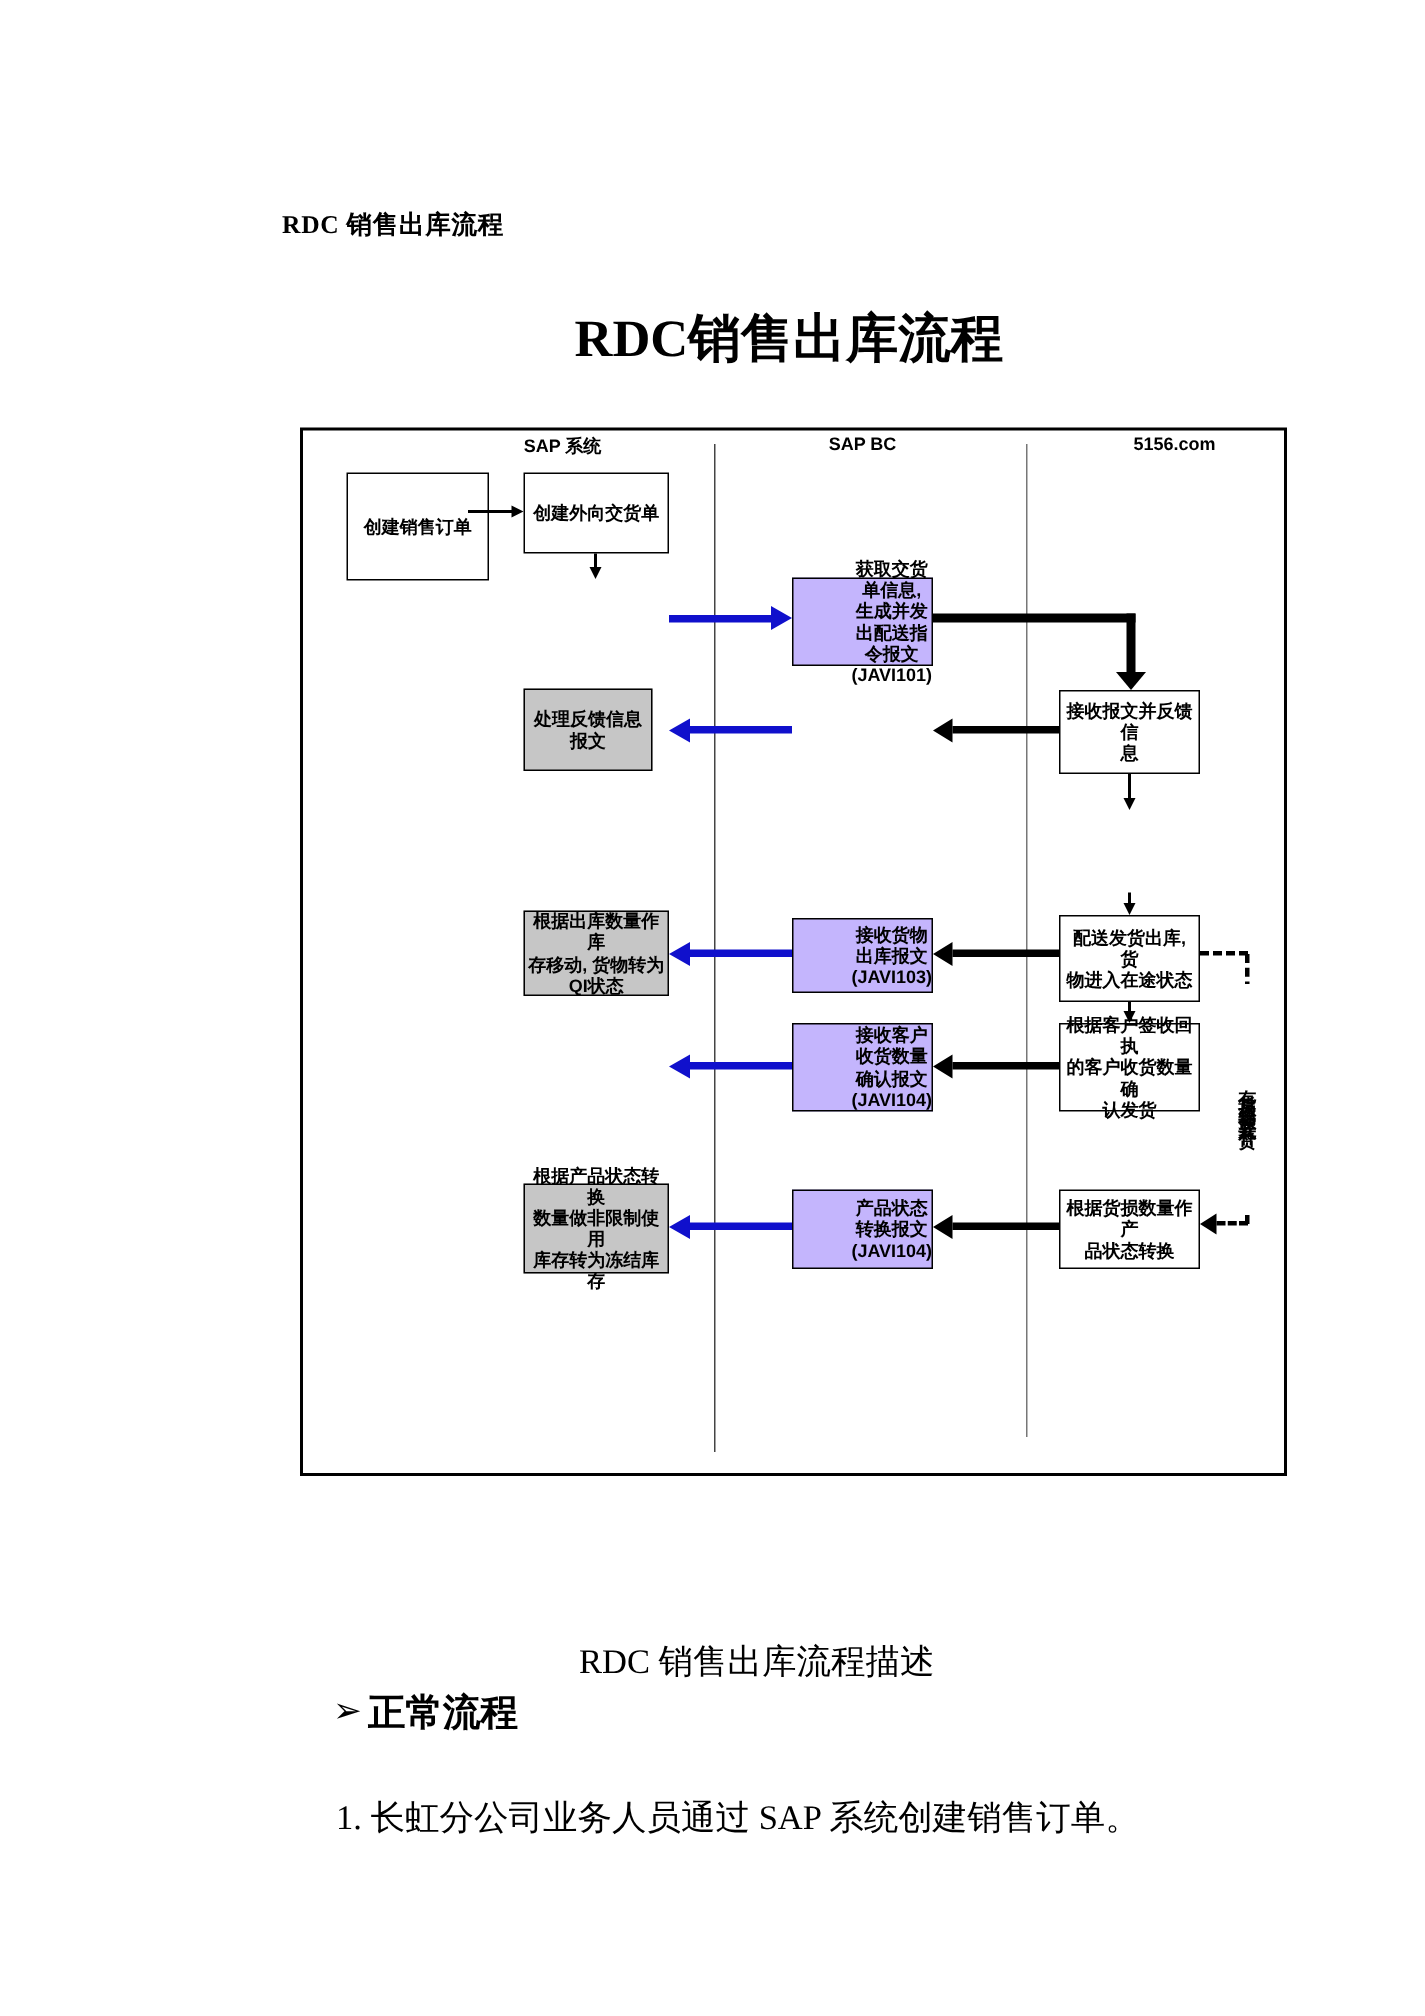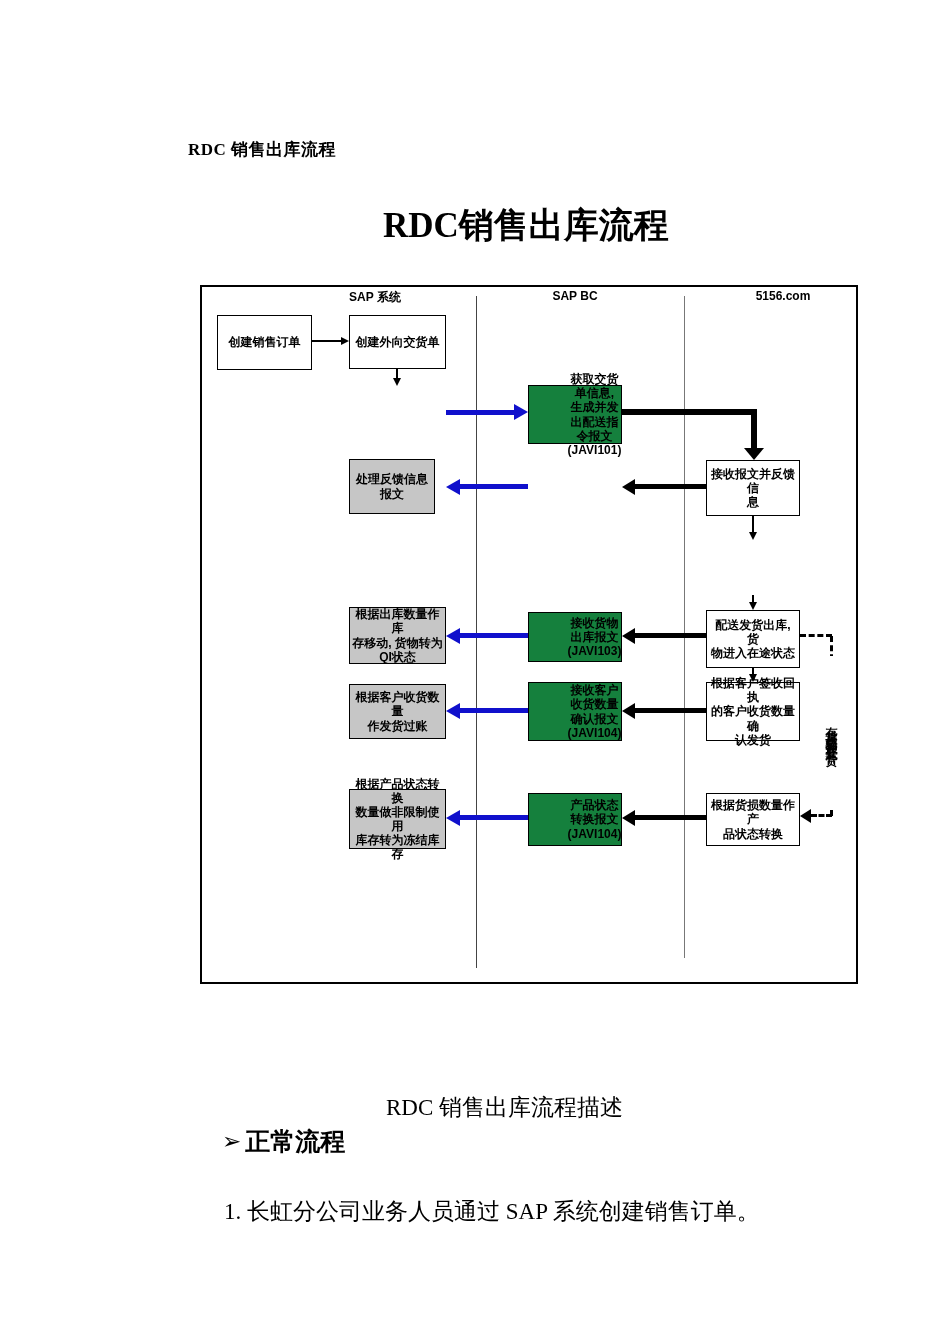--- a/index.html
+++ b/index.html
@@ -20,21 +20,21 @@
   .frame{position:absolute;left:200px;top:285px;width:658px;height:699px;border:2px solid #000;background:#fff;box-sizing:border-box;}
   .lane-label{position:absolute;top:289px;transform:translateX(-50%);font:bold 12px "Liberation Sans",sans-serif;white-space:nowrap;text-align:right;}
   .vline{position:absolute;width:1px;background:#444;}
 
   
   .box{
     position:absolute;border:1px solid #000;background:#fff;box-sizing:border-box;
     display:flex;align-items:center;justify-content:center;text-align:center;
     font:bold 12px/1.18 "Liberation Sans",sans-serif;white-space:pre-line;padding:1px 2px;
   }
-  .green{background:#15803d;padding-left:41px;}
+  .green{background:#c4b5fd;padding-left:41px;}
   .gray{background:#c6c6c6;}
 
   
   .bar{position:absolute;background:#000;}
   .blue{background:#1010cc;}
   .hd{position:absolute;width:0;height:0;}
   .hd-r-blue{border-left:14px solid #1010cc;border-top:8px solid transparent;border-bottom:8px solid transparent;}
   .hd-l-blue{border-right:14px solid #1010cc;border-top:8px solid transparent;border-bottom:8px solid transparent;}
   .hd-l-blk{border-right:13px solid #000;border-top:8px solid transparent;border-bottom:8px solid transparent;}
   .hd-l-blk-sm{border-right:11px solid #000;border-top:7px solid transparent;border-bottom:7px solid transparent;}
@@ -61,38 +61,36 @@
 
   <div class="frame"></div>
 
   <div class="lane-label" style="left:375px">SAP 系统</div>
   <div class="lane-label" style="left:575px">SAP BC</div>
   <div class="lane-label" style="left:783px">5156.com</div>
 
   <div class="vline" style="left:476px;top:296px;height:672px"></div>
   <div class="vline" style="left:684px;top:296px;height:662px;background:#777"></div>
 
-  <div class="box" style="left:217px;top:315px;width:95px;height:55px">创建销售订单</div>
+  <div class="box" style="left:231px;top:315px;width:95px;height:72px">创建销售订单</div>
   <div class="box" style="left:349px;top:315px;width:97px;height:54px">创建外向交货单</div>
   <div class="box green" style="left:528px;top:385px;width:94px;height:59px">获取交货单信息,
 生成并发出配送指
 令报文
 (JAVI101)</div>
   <div class="box gray" style="left:349px;top:459px;width:86px;height:55px">处理反馈信息报文</div>
   <div class="box" style="left:706px;top:460px;width:94px;height:56px">接收报文并反馈信
 息</div>
   <div class="box gray" style="left:349px;top:607px;width:97px;height:57px">根据出库数量作库
 存移动, 货物转为
 QI状态</div>
   <div class="box green" style="left:528px;top:612px;width:94px;height:50px">接收货物出库报文
 (JAVI103)</div>
   <div class="box" style="left:706px;top:610px;width:94px;height:58px">配送发货出库, 货
 物进入在途状态</div>
-  <div class="box gray" style="left:349px;top:684px;width:97px;height:55px">根据客户收货数量
-作发货过账</div>
   <div class="box green" style="left:528px;top:682px;width:94px;height:59px">接收客户收货数量
 确认报文
 (JAVI104)</div>
   <div class="box" style="left:706px;top:682px;width:94px;height:59px">根据客户签收回执
 的客户收货数量确
 认发货</div>
   <div class="box gray" style="left:349px;top:789px;width:97px;height:60px">根据产品状态转换
 数量做非限制使用
 库存转为冻结库存</div>
   <div class="box green" style="left:528px;top:793px;width:94px;height:53px">产品状态转换报文

